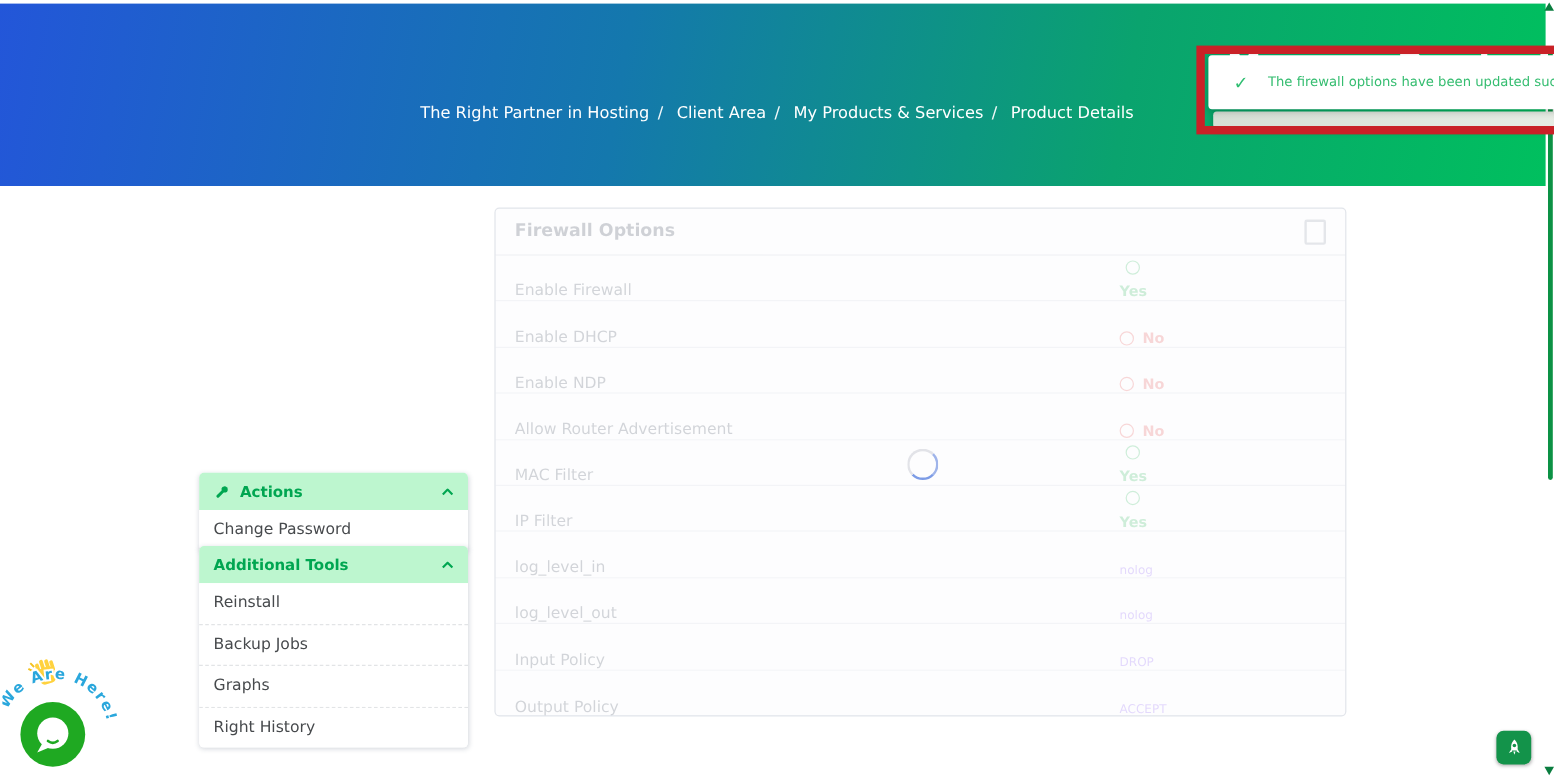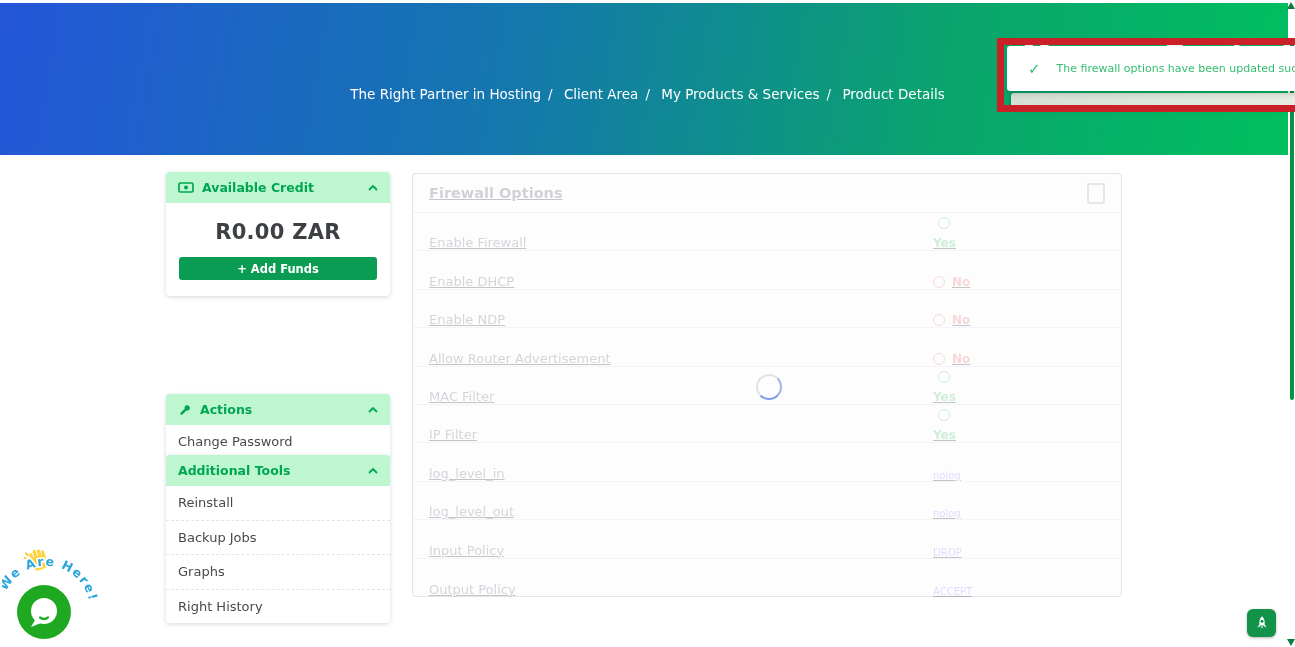--- a/index.html
+++ b/index.html
@@ -41,21 +41,21 @@
              border:none;border-radius:3px;color:#fff;font-size:11.5px;font-weight:700;
              font-family:inherit;cursor:pointer;}
   .side-item{height:33.5px;display:flex;align-items:center;padding:0 12px;font-size:13px;
              color:#474a4d;background:#fff;cursor:pointer;}
   .items .side-item + .side-item{border-top:1px dashed #e2e4e6;}
   .card .items .side-item:last-child{border-radius:0 0 4px 4px;}
   #card-credit{top:172px;} #card-overview{top:300px;} #card-actions{top:394px;} #card-tools{top:455px;}
 
   
   .panel{position:absolute;left:412px;top:173px;width:710px;height:424px;background:#fdfdfe;
-         border:1px solid rgba(175,182,198,.35);border-radius:4px;box-sizing:border-box;text-decoration:underline;}
+         border:1px solid rgba(175,182,198,.35);border-radius:4px;box-sizing:border-box;}
   .panel-inner{opacity:.22;}
   .panel-h{height:38px;display:flex;align-items:center;padding:0 16px;
            border-bottom:1px solid #c6cad4;font-size:14.5px;font-weight:700;color:#2f3b4d;}
   .edit-box{margin-left:auto;width:14px;height:17px;border:2px solid #8f97a6;border-radius:2px;
             cursor:pointer;}
   .frow{height:38.4px;display:flex;align-items:flex-end;padding:0 16px;
         border-bottom:1px solid #d4d8e0;font-size:13px;color:#3c4858;box-sizing:border-box;}
   .frows .frow:last-child{border-bottom:none;}
   .flabel{width:504px;flex:none;}
   .fvalue{display:flex;align-items:center;gap:7px;font-size:12px;font-weight:600;cursor:pointer;}
@@ -101,38 +101,20 @@
       </div>
   </div>
 
   <div class="toast">
     <span class="toast-check">✓</span>
     <span class="toast-msg">The firewall options have been updated successfu</span>
   </div>
   <div class="toast-stack"></div>
   <div class="annotation"></div>
 
-  <div class="card" id="card-credit">
-    <div class="card-h">
-      <span style="display:flex;">
-        <svg width="16" height="13" viewBox="0 0 16 13">
-            <rect x="1" y="2" width="14" height="9" rx="1.5" fill="none" stroke="#00a651" stroke-width="1.7"></rect>
-            <circle cx="8" cy="6.5" r="2" fill="#00a651"></circle>
-          </svg>
-      </span>
-      <span>Available Credit</span>
-      <span class="chev">
-        <svg width="10" height="6" viewBox="0 0 10 6">
-            <polyline points="1,5 5,1 9,5" fill="none" stroke="#00a651" stroke-width="1.8"></polyline>
-          </svg>
-      </span>
-    </div>
-    <div class="credit-amount">R0.00 ZAR</div>
-    <button class="add-funds">+ Add Funds</button>
-  </div>
 
 
   <div class="card" id="card-actions">
     <div class="card-h">
       <span style="display:flex;">
         <svg width="14" height="14" viewBox="0 0 16 16">
             <g fill="#00a651" transform="rotate(45 8 8)">
               <rect x="6.7" y="6" width="2.8" height="9" rx="1.2"></rect>
               <path d="M5.2 5.8 a3.1 3.1 0 1 1 5.8 0 l-1.5 1.4 h-2.8 z"></path>
             </g>

